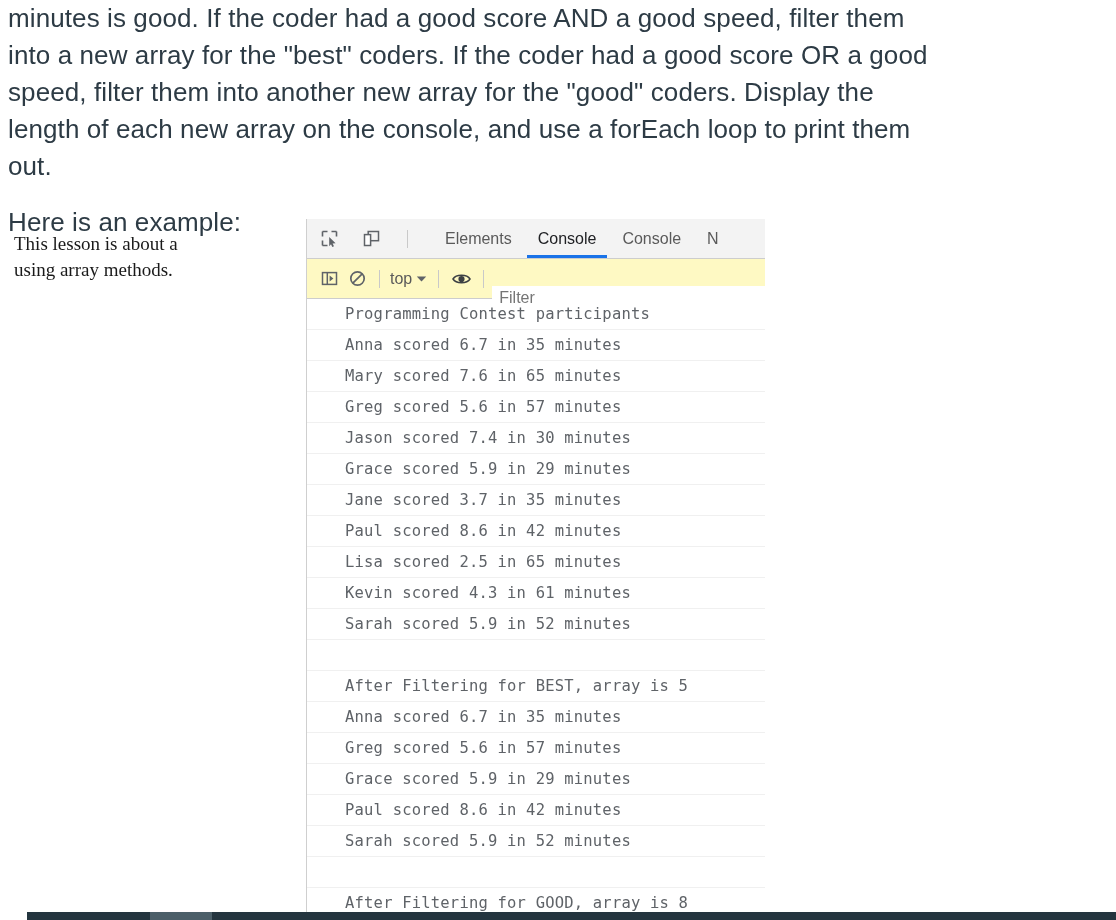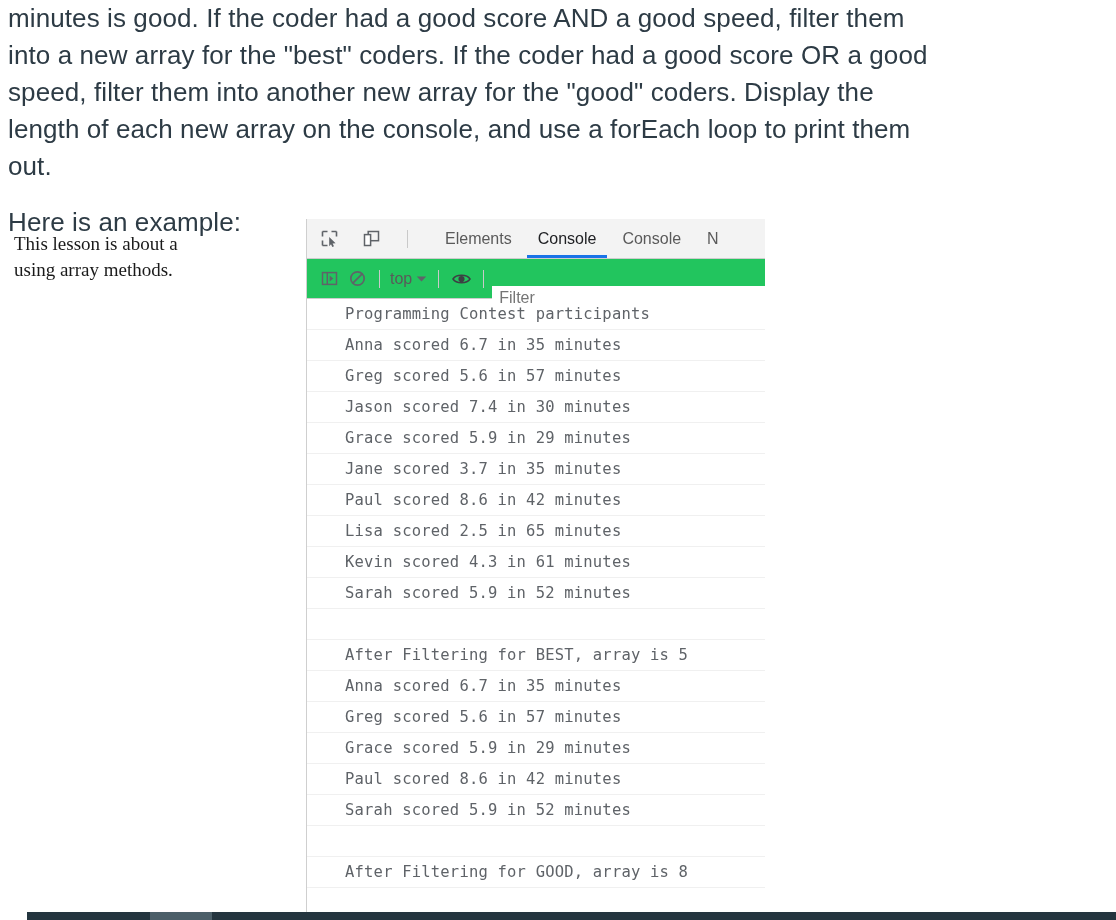--- a/index.html
+++ b/index.html
@@ -102,21 +102,21 @@
   .dt-tab.active::after {
     content: "";
     position: absolute;
     left: 2px; right: 2px; bottom: 0;
     height: 3px;
     background: #1a73e8;
   }
 
   .dt-filterbar {
     height: 40px;
-    background: #22c55e;
+    background: #fef9c3;
     border-bottom: 1px solid #cdcdcd;
     display: flex;
     align-items: center;
     box-sizing: border-box;
   }
   .dt-context {
     font-size: 16px;
     color: #5a5a5a;
     margin-left: 2px;
     white-space: nowrap;
@@ -256,20 +256,21 @@
         <circle cx="9.5" cy="7" r="3.1" fill="#3c4043"></circle>
       </svg>
     </div>
     <div class="dt-vsep"></div>
     <input class="dt-filter-input" type="text" placeholder="Filter" style="">
   </div>
 
   <div class="dt-console">
       <div class="console-row">Programming Contest participants</div>
       <div class="console-row">Anna scored 6.7 in 35 minutes</div>
+      <div class="console-row">Mary scored 7.6 in 65 minutes</div>
       <div class="console-row">Greg scored 5.6 in 57 minutes</div>
       <div class="console-row">Jason scored 7.4 in 30 minutes</div>
       <div class="console-row">Grace scored 5.9 in 29 minutes</div>
       <div class="console-row">Jane scored 3.7 in 35 minutes</div>
       <div class="console-row">Paul scored 8.6 in 42 minutes</div>
       <div class="console-row">Lisa scored 2.5 in 65 minutes</div>
       <div class="console-row">Kevin scored 4.3 in 61 minutes</div>
       <div class="console-row">Sarah scored 5.9 in 52 minutes</div>
       <div class="console-row blank">&nbsp;</div>
       <div class="console-row">After Filtering for BEST, array is 5</div>

